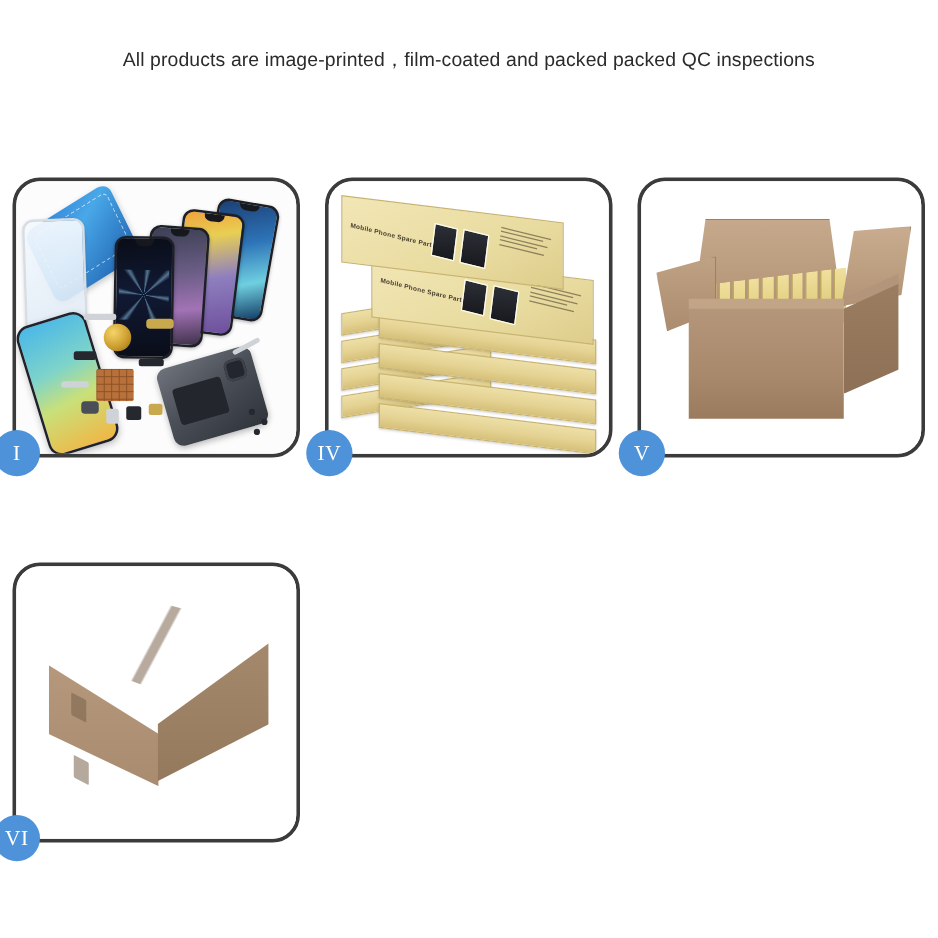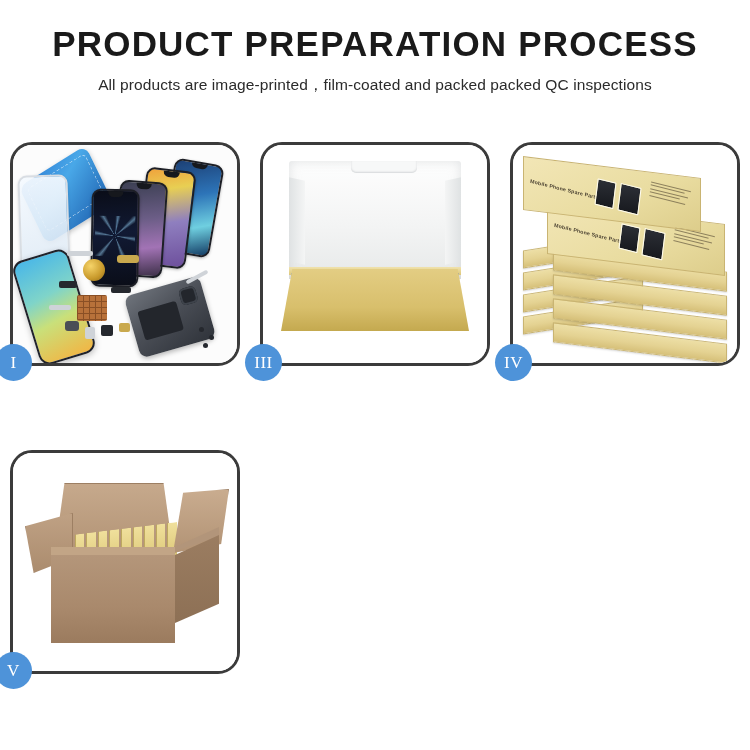--- a/index.html
+++ b/index.html
@@ -348,21 +348,20 @@
     clip-path: polygon(0 62%, 100% 8%, 100% 62%, 0 100%);
   }
   .s-tape {
     position: absolute; background: rgba(120,96,74,.55); border-radius: 1px;
   }
 </style>
 </head>
 <body>
 
 <div class="header">
-  <h1 class="title">PRODUCT PREPARATION PROCESS</h1>
   <p class="subtitle">All products are image-printed，film-coated and packed packed QC inspections</p>
 </div>
 
 <div class="grid">
 
   <div class="panel">
     <div class="panel-inner p1">
       <div class="blue-film"></div>
       <div class="scr-glass"></div>
       <div class="phone-fan">
@@ -391,33 +390,20 @@
       <div class="part lt" style="left:36px;top:160px;width:22px;height:5px;"></div>
       <div class="part lt" style="left:172px;top:130px;width:24px;height:4px;transform:rotate(-28deg);"></div>
       <div class="part dk" style="left:186px;top:182px;width:5px;height:5px;border-radius:50%;"></div>
       <div class="part dk" style="left:196px;top:190px;width:5px;height:5px;border-radius:50%;"></div>
       <div class="part dk" style="left:190px;top:198px;width:5px;height:5px;border-radius:50%;"></div>
     </div>
     <div class="badge">I</div>
   </div>
 
 
-  <div class="panel">
-    <div class="panel-inner p3">
-      <div class="mailer">
-        <div class="m-lid">
-          <div class="m-lid-tab"></div>
-        </div>
-        <div class="m-tray-lip"></div>
-        <div class="m-tray-inner"></div>
-        <div class="m-tray"></div>
-      </div>
-    </div>
-    <div class="badge">III</div>
-  </div>
 
   <div class="panel">
     <div class="panel-inner p4">
       <div class="stack">
 
         <div class="kbox" style="left:2px;  top:78px;  width:118px; height:16px; transform:skewY(-9deg);"></div>
         <div class="kbox" style="left:2px;  top:100px; width:118px; height:16px; transform:skewY(-9deg);"></div>
         <div class="kbox" style="left:2px;  top:122px; width:118px; height:16px; transform:skewY(-9deg);"></div>
         <div class="kbox" style="left:2px;  top:144px; width:118px; height:16px; transform:skewY(-9deg);"></div>
 
@@ -477,14 +463,27 @@
         <div class="flap flap-right"></div>
         <div class="c-rim-s"></div>
         <div class="c-rim-f"></div>
         <div class="c-side"></div>
         <div class="c-front"></div>
       </div>
     </div>
     <div class="badge">V</div>
   </div>
 
+  <div class="panel">
+    <div class="panel-inner p6">
+      <div class="sealed">
+        <div class="s-top"></div>
+        <div class="s-top-seam"></div>
+        <div class="s-left"></div>
+        <div class="s-right"></div>
+        <div class="s-tape" style="left:28px; top:78px; width:12px; height:18px; transform:skewY(28deg);"></div>
+        <div class="s-tape" style="left:30px; top:128px; width:12px; height:18px; transform:skewY(28deg);"></div>
+      </div>
+    </div>
+    <div class="badge">VI</div>
+  </div>
 
 </div>
 
 </body></html>

